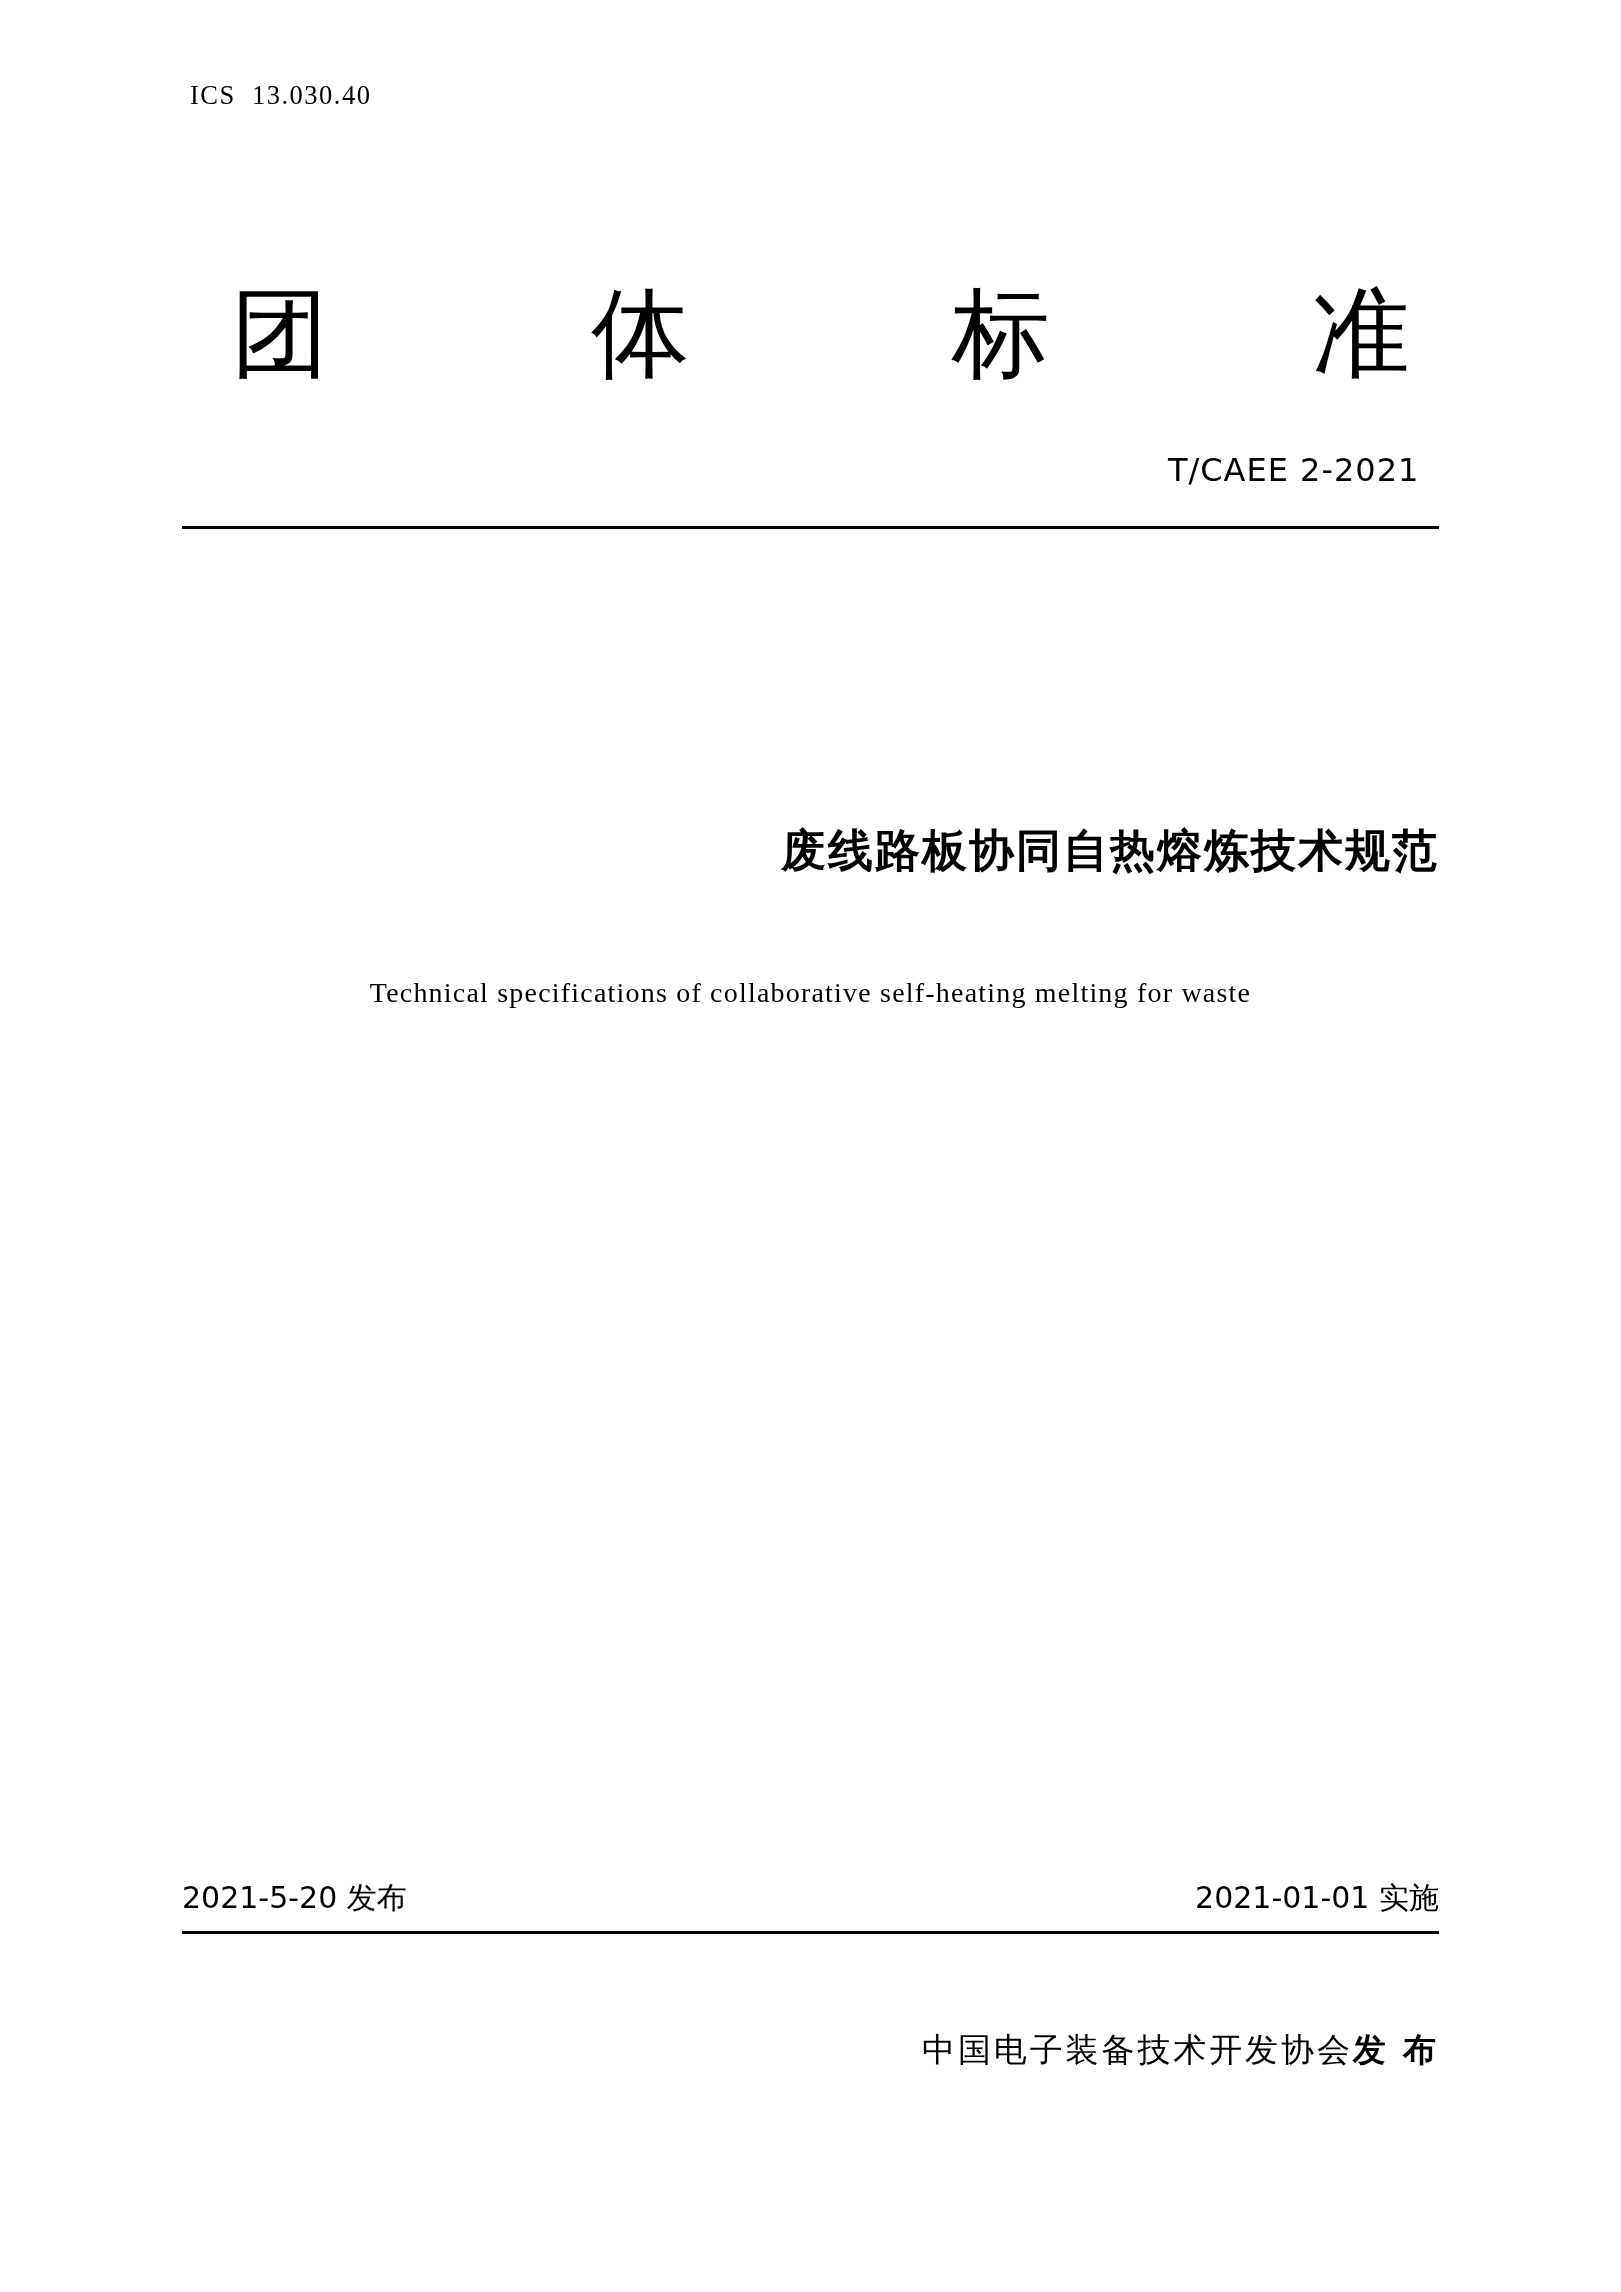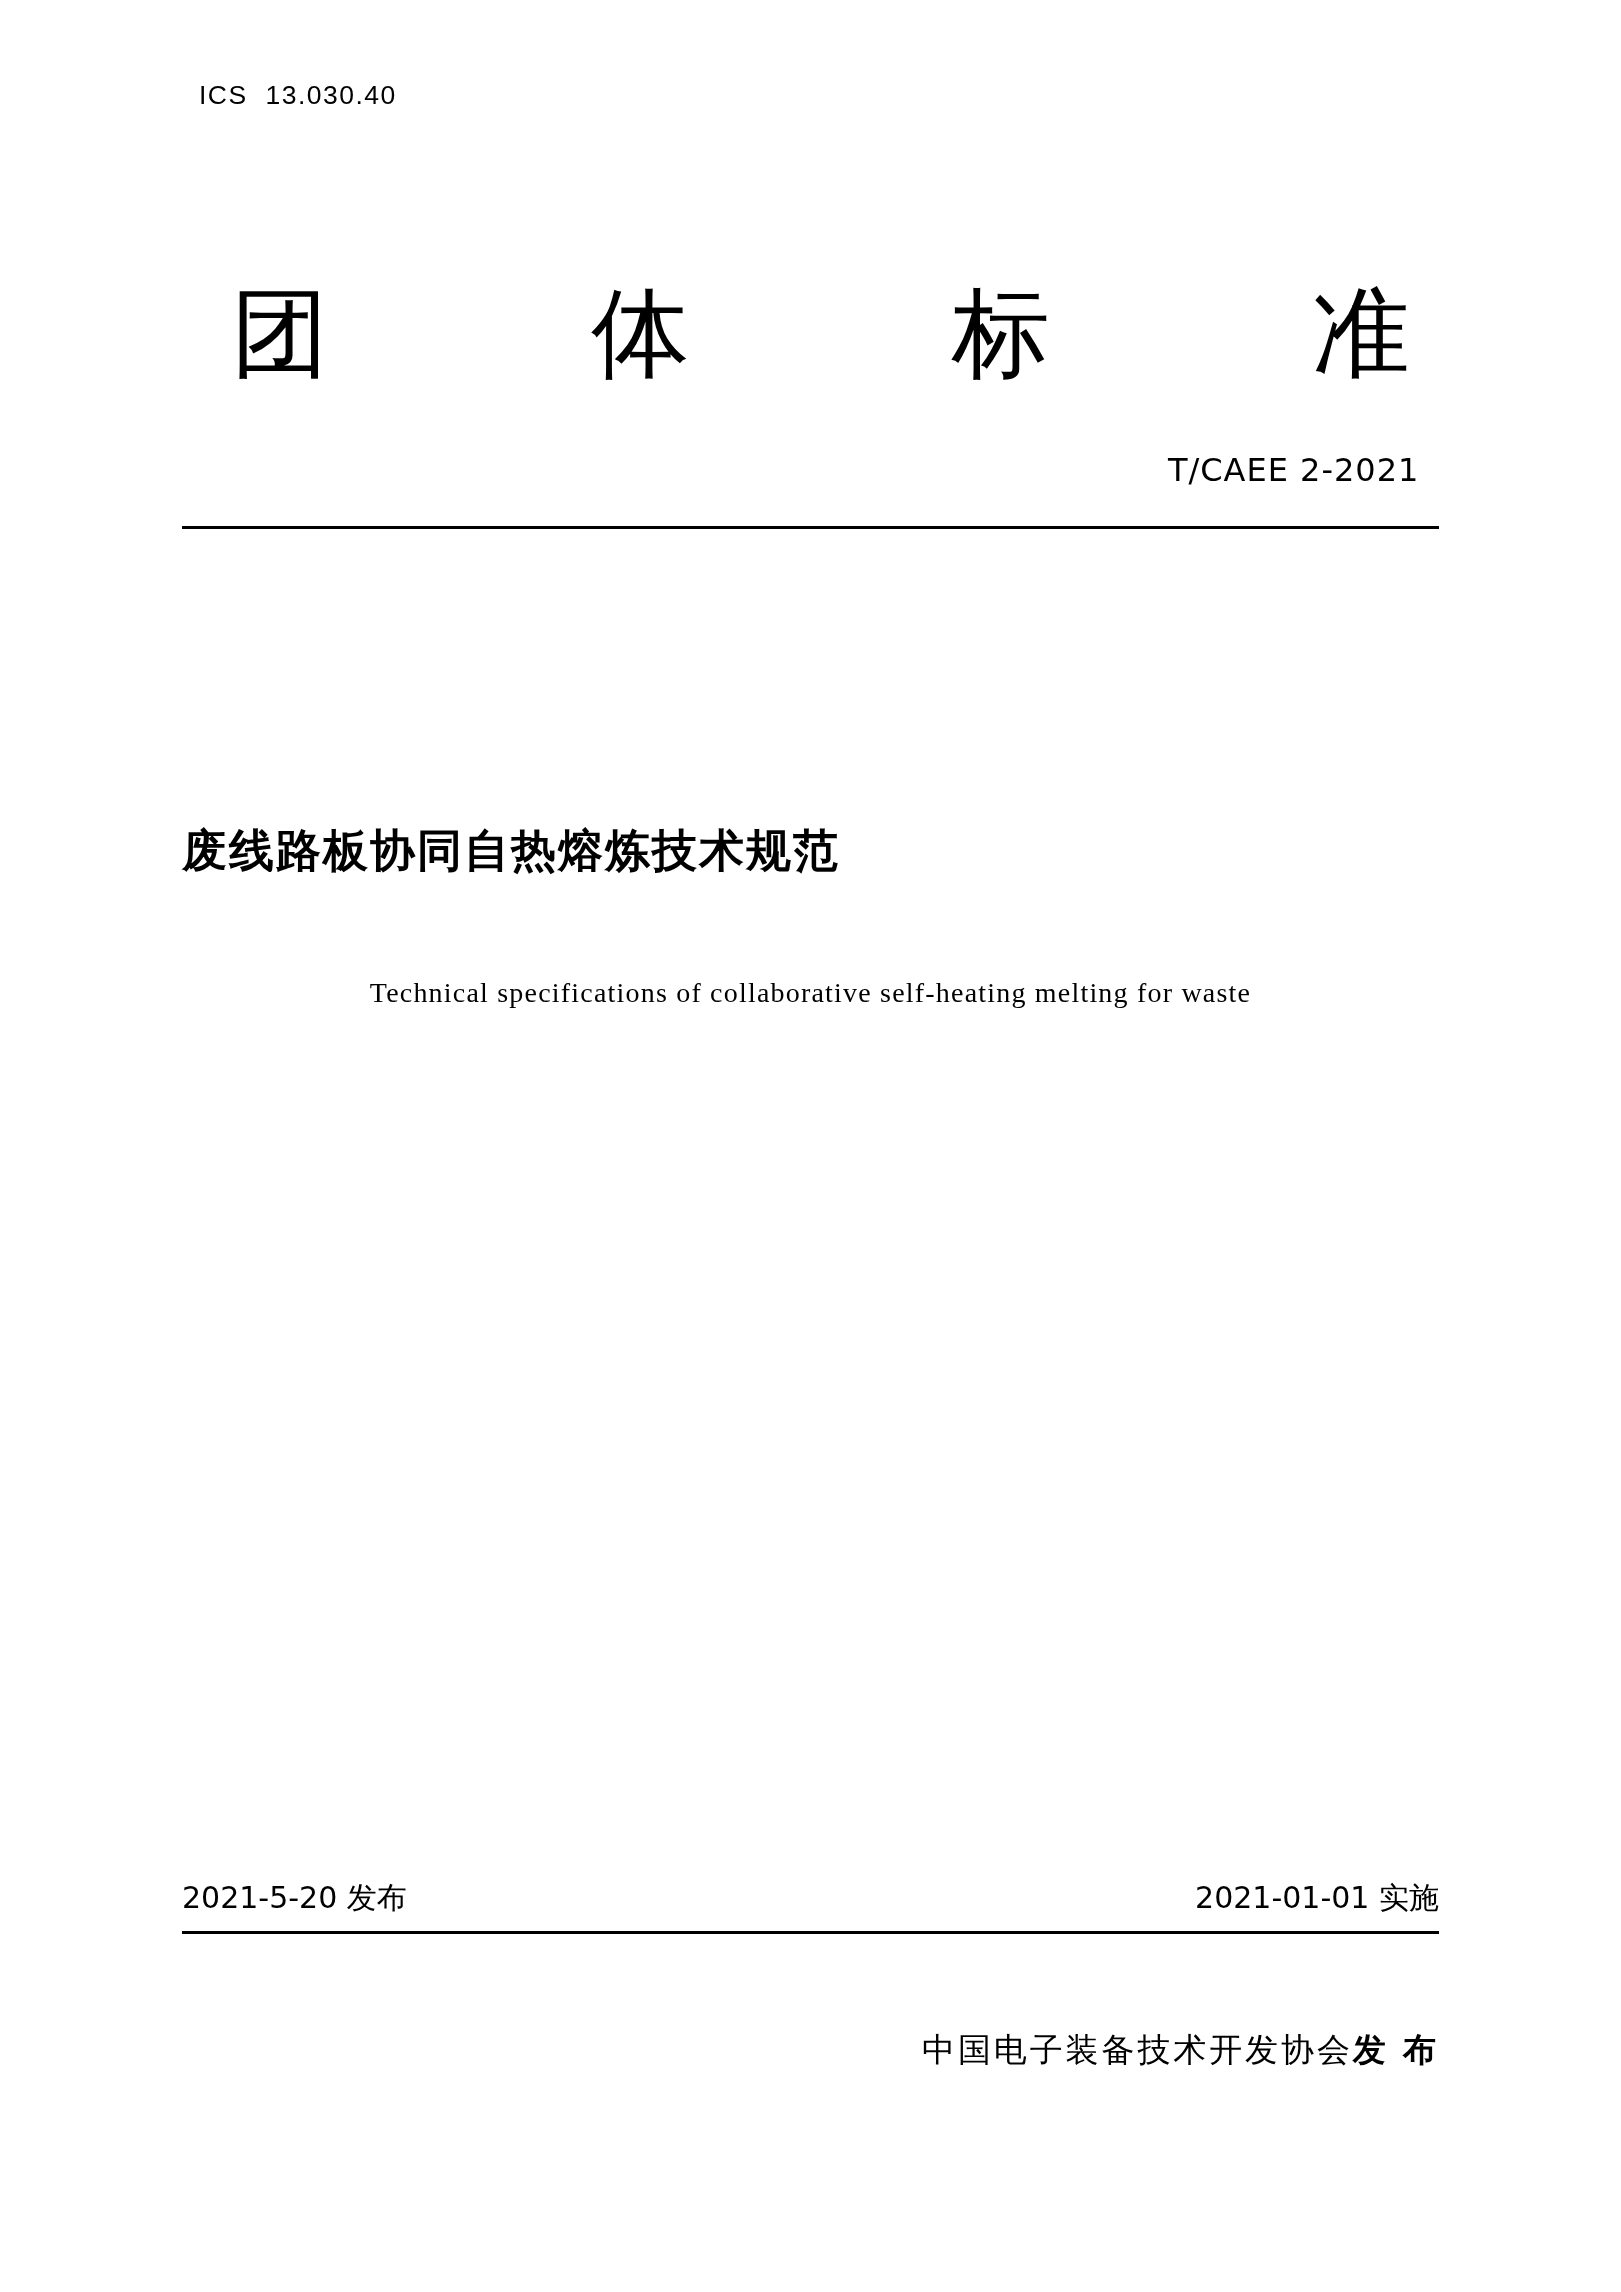--- a/index.html
+++ b/index.html
@@ -24,24 +24,24 @@
     left: 182px;
     right: 182px;
     top: 0;
     bottom: 0;
   }
 
   
   .ics {
     position: absolute;
     top: 80px;
-    left: 17px;
+    left: 8px;
     font-size: 26.5px;
     letter-spacing: 1.5px;
-    font-family: Liberation Sans, sans-serif;
+    font-family: Liberation Serif, serif;
     white-space: pre;
   }
 
   
   .biaoti {
     position: absolute;
     top: 284px;
     left: 49px;
     right: 29px;
     display: flex;
@@ -75,21 +75,21 @@
     height: 2.9px;
     background: #000;
   }
 
   
   .doc-title-cn {
     position: absolute;
     top: 821px;
     left: 0;
     right: 0;
-    text-align: left;
+    text-align: right;
     font-size: 45px;
     font-weight: bold;
     letter-spacing: 2px;
     font-family: "DejaVu Sans", sans-serif;
   }
 
   
   .doc-title-en {
     position: absolute;
     top: 949px;

